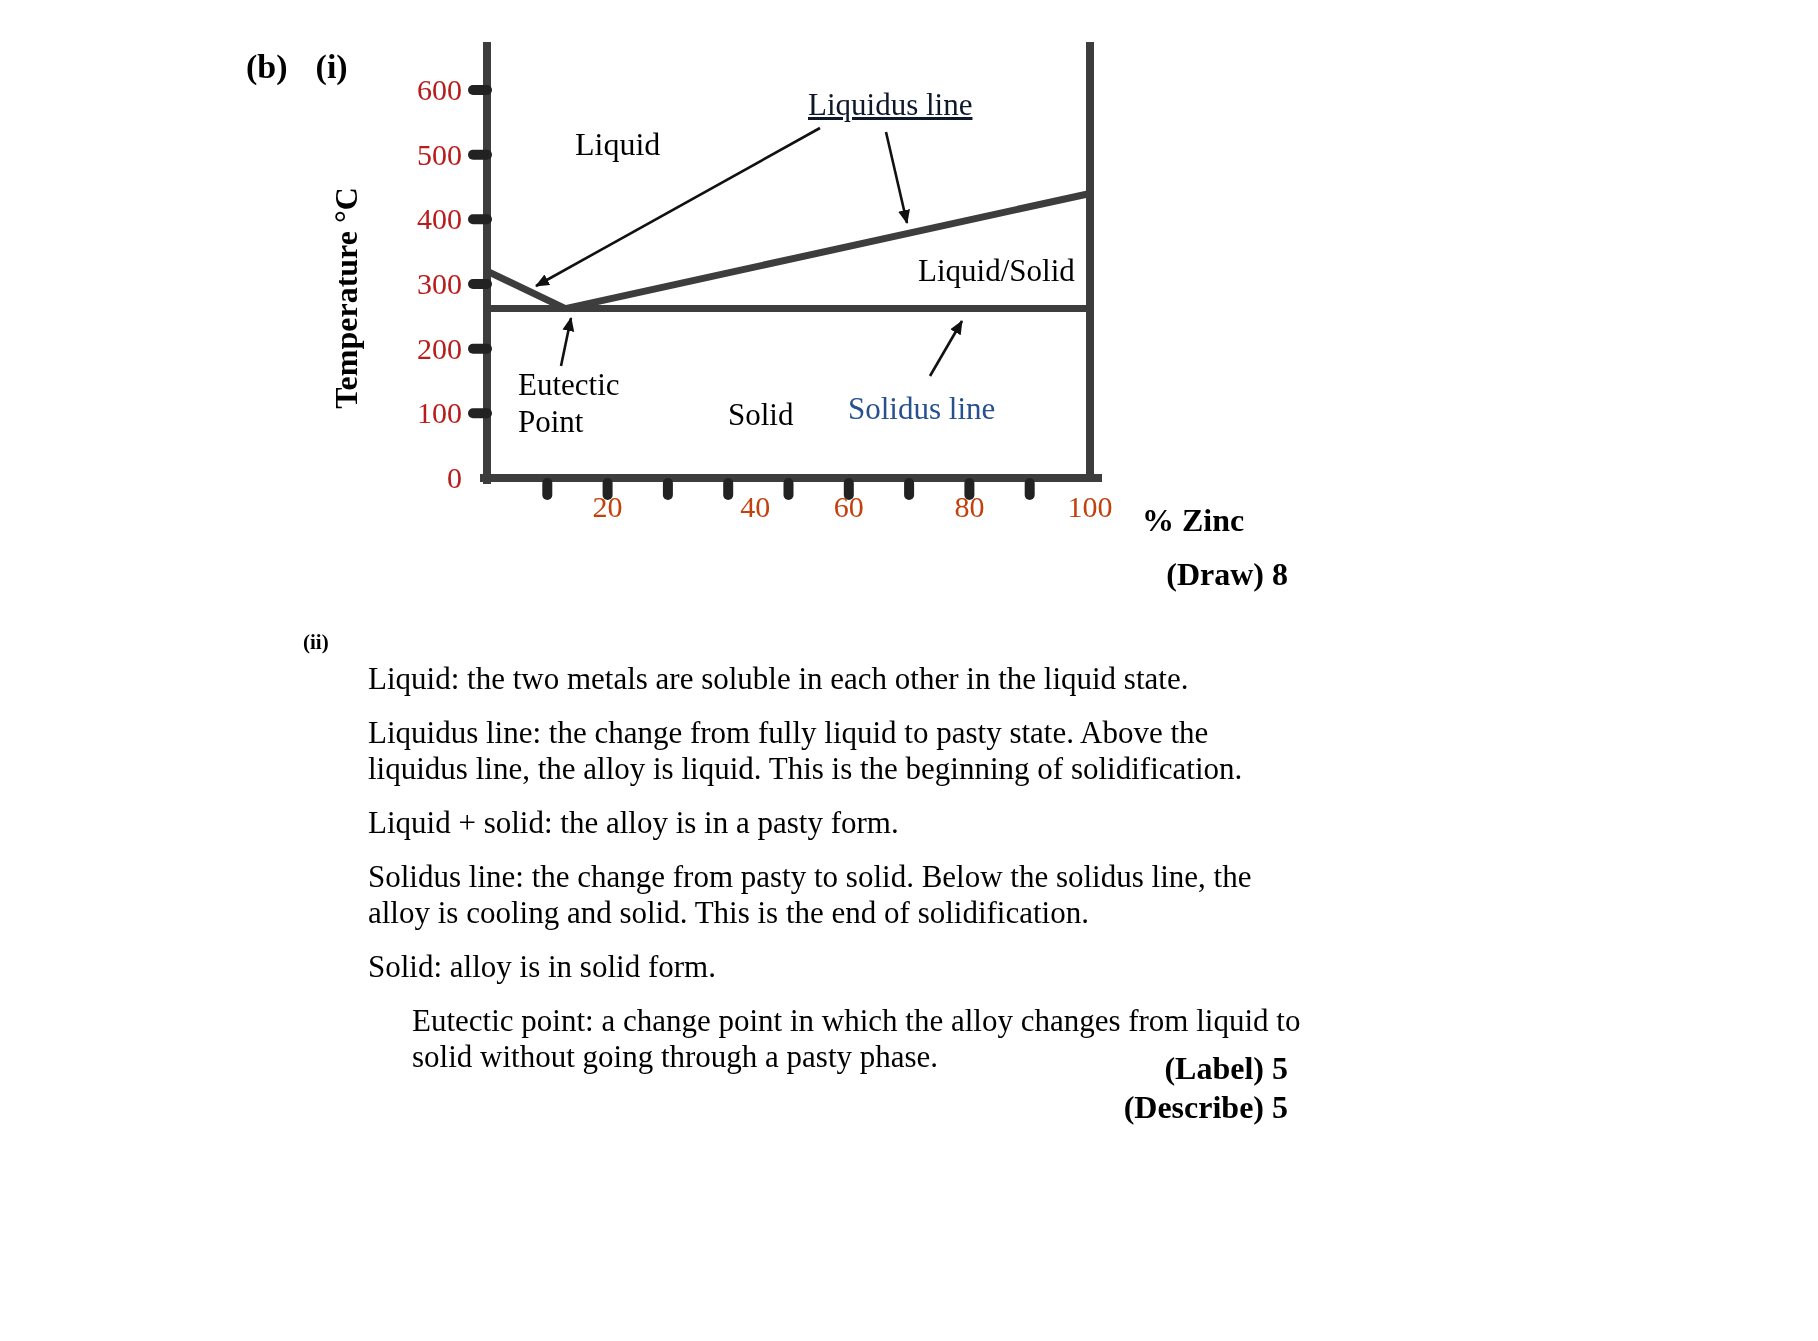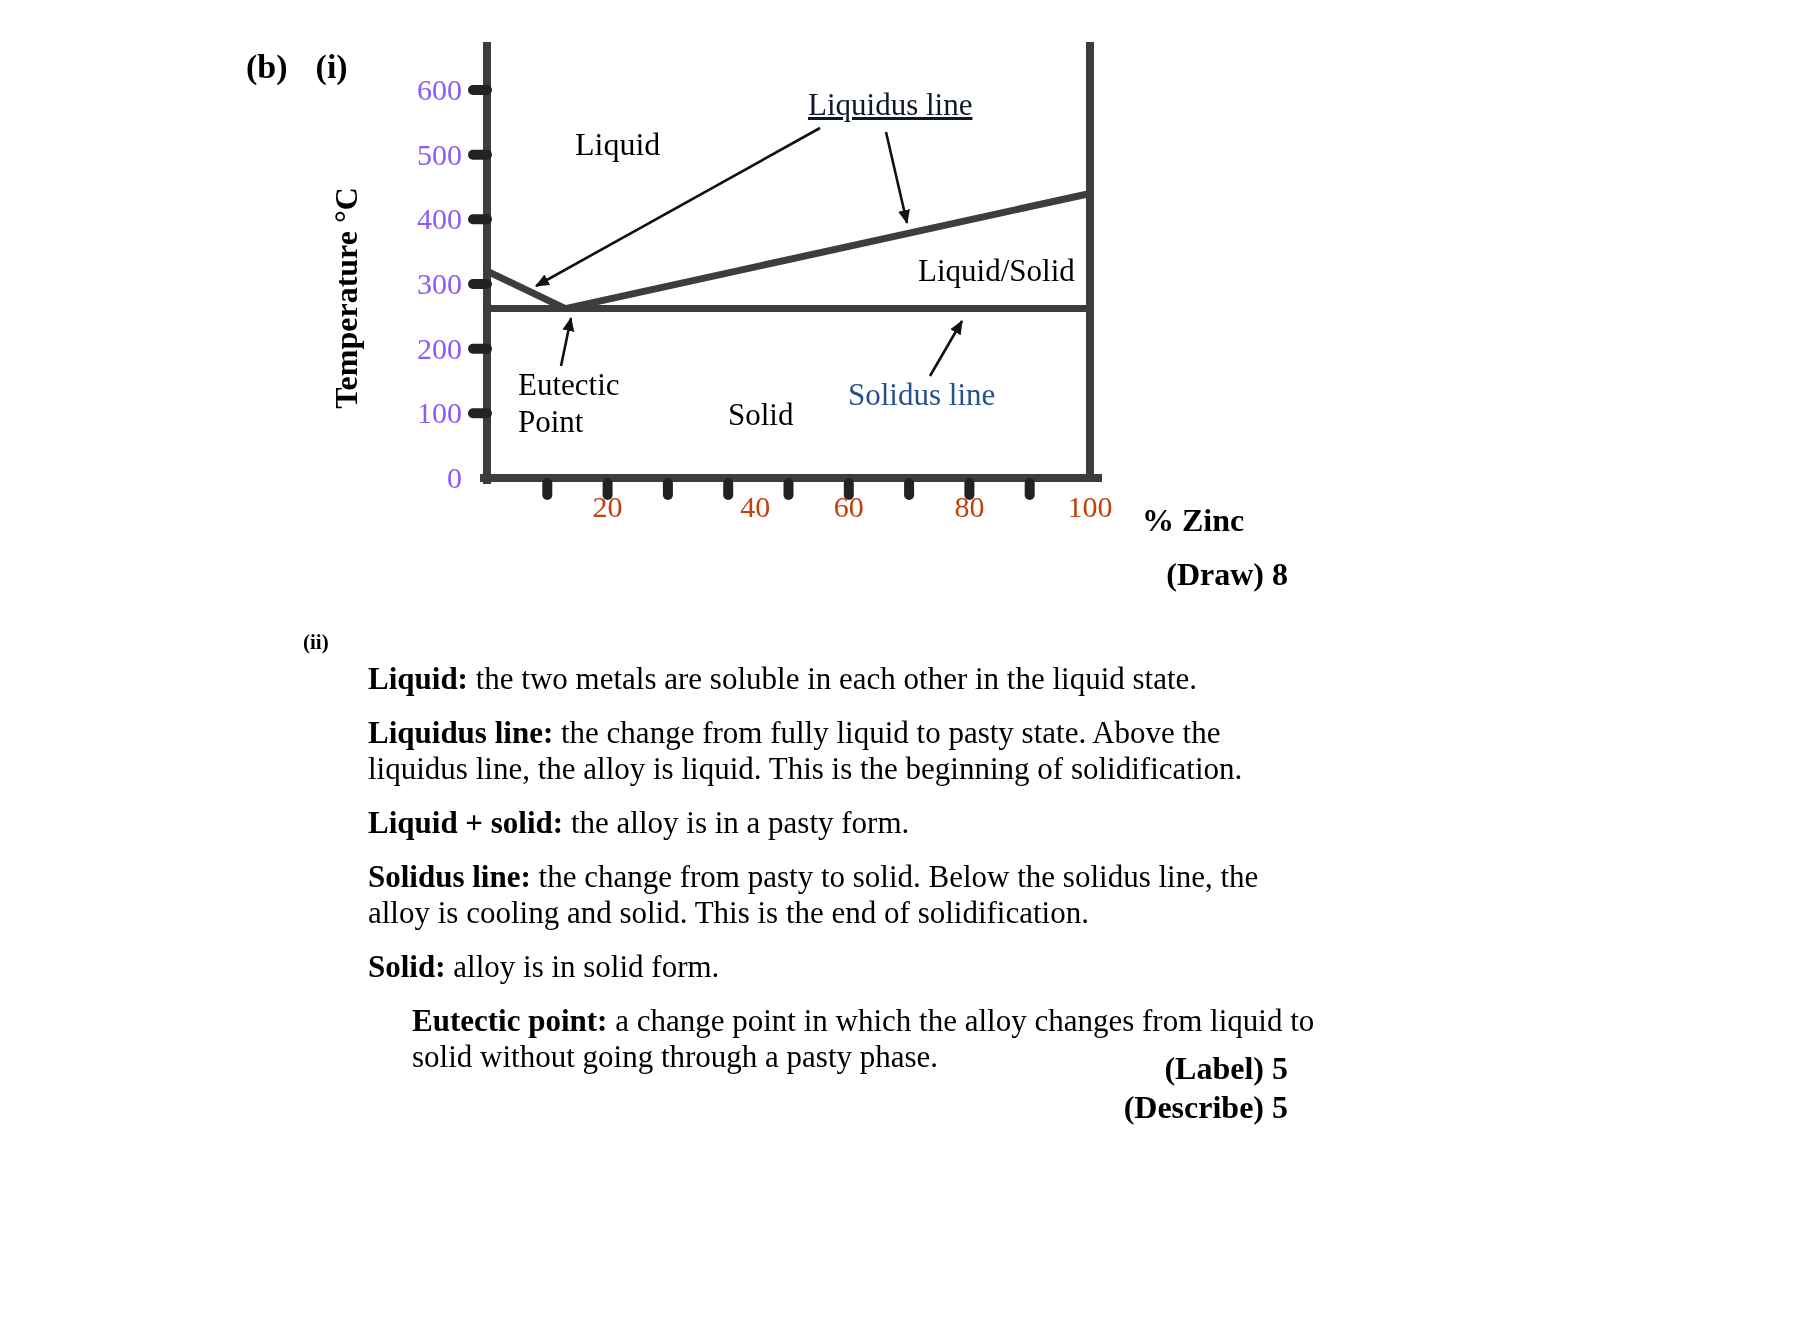--- a/index.html
+++ b/index.html
@@ -17,50 +17,50 @@
   
   #chart{left:330px;top:40px;width:920px;height:530px;}
   #plot{position:absolute;left:0;top:0;overflow:visible;}
 
   .chart-label{position:absolute;font-size:31px;line-height:37px;white-space:nowrap;}
   #lbl-liquid{left:245px;top:86px;font-size:32px;}
   #lbl-liquidus{left:478px;top:46px;}
   #lbl-liquid-solid{left:588px;top:212px;}
   #lbl-eutectic{left:188px;top:326px;}
   #lbl-solid{left:398px;top:356px;}
-  #lbl-solidus{left:518px;top:336px;}
+  #lbl-solidus{left:518px;top:350px;}
 
   #y-axis-title{
     position:absolute;left:-152px;top:238px;width:340px;height:40px;
     transform:rotate(-90deg);text-align:center;
     font-size:32px;font-weight:bold;white-space:nowrap;
   }
   #x-axis-title{position:absolute;left:812px;top:448px;font-size:32px;font-weight:bold;white-space:nowrap;margin-top:14px;}
 
   .ytick{
     position:absolute;left:58px;width:74px;text-align:right;
-    font-size:30px;line-height:38px;color:#8b5cf6;
+    font-size:30px;line-height:38px;color:#b91c1c;
   }
   .xtick{
     position:absolute;width:84px;text-align:center;top:448px;
     font-size:30px;line-height:38px;color:#c2410c;
   }
 
   
   .mark{left:900px;width:388px;text-align:right;font-size:32px;font-weight:bold;}
   #mark-draw{top:556px;}
   #mark-label{top:1050px;}
   #mark-describe{top:1089px;}
 
   
   .para{
     position:absolute;left:368px;width:935px;
     font-size:31px;line-height:36px;
   }
-  .para b{font-weight:bold;text-align:right;}
+  .para b{font-weight:normal;text-align:right;}
   #ii-label{left:303px;top:630px;font-size:21px;font-weight:bold;}
   #para-1{top:630px;}
   #para-2{top:684px;}
   #para-3{top:774px;}
   #para-4{top:828px;}
   #para-5{top:918px;}
   #para-6{top:972px;margin-left:44px;}
 </style>
 </head>
 <body>

